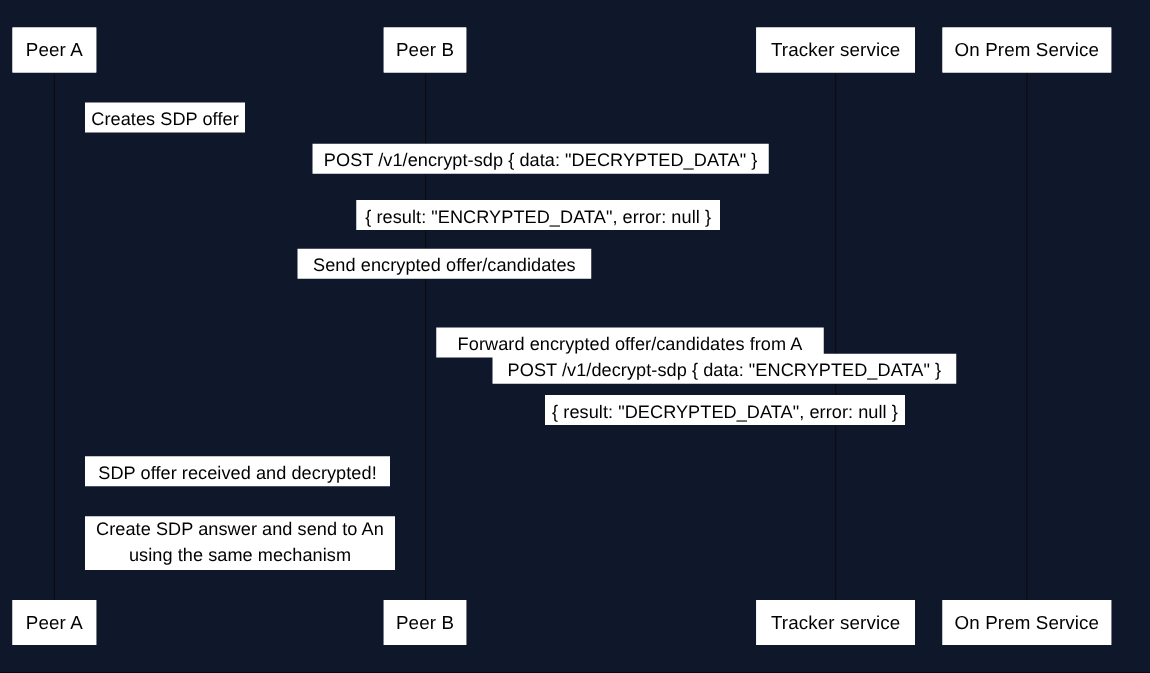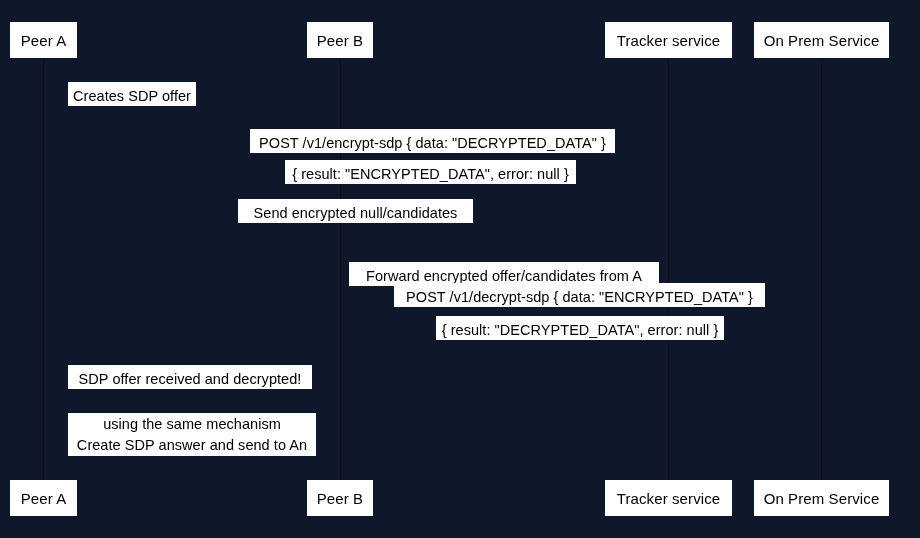--- a/index.html
+++ b/index.html
@@ -86,51 +86,51 @@
     <span>Tracker service</span>
   </div>
   <div class="participant" style="left:754px; top:22px; width:135px; height:36px;">
     <span>On Prem Service</span>
   </div>
 
   <div class="msg" style="left:68px;  top:82px;  width:128px; height:24px;">
     <span class="l">Creates SDP offer</span>
   </div>
 
-  <div class="msg" style="left:250px; top:129px; width:365px; height:24px;">
+  <div class="msg" style="left:250px; top:115px; width:365px; height:24px;">
     <span class="l">POST /v1/encrypt-sdp { data: "DECRYPTED_DATA" }</span>
   </div>
 
   <div class="msg" style="left:285px; top:160px; width:291px; height:24px;">
     <span class="l">{ result: "ENCRYPTED_DATA", error: null }</span>
   </div>
 
   <div class="msg" style="left:238px; top:199px; width:235px; height:24px;">
-    <span class="l">Send encrypted null/candidates</span>
+    <span class="l">Send encrypted offer/candidates</span>
   </div>
 
   <div class="msg" style="left:349px; top:238px; width:310px; height:24px;margin-top:24px;">
     <span class="l">Forward encrypted offer/candidates from A</span>
   </div>
 
   <div class="msg" style="left:394px; top:283px; width:371px; height:24px;">
     <span class="l">POST /v1/decrypt-sdp { data: "ENCRYPTED_DATA" }</span>
   </div>
 
   <div class="msg" style="left:436px; top:316px; width:288px; height:24px;">
     <span class="l">{ result: "DECRYPTED_DATA", error: null }</span>
   </div>
 
   <div class="msg" style="left:68px;  top:365px; width:244px; height:24px;">
     <span class="l">SDP offer received and decrypted!</span>
   </div>
 
   <div class="msg two-line" style="left:68px;  top:413px; width:248px; height:43px;">
+    <span class="l">Create SDP answer and send to An</span>
     <span class="l">using the same mechanism</span>
-    <span class="l">Create SDP answer and send to An</span>
   </div>
 
   <div class="participant" style="left:10px;  top:480px; width:67px;  height:36px;">
     <span>Peer A</span>
   </div>
   <div class="participant" style="left:307px; top:480px; width:66px;  height:36px;">
     <span>Peer B</span>
   </div>
   <div class="participant" style="left:605px; top:480px; width:127px; height:36px;">
     <span>Tracker service</span>

